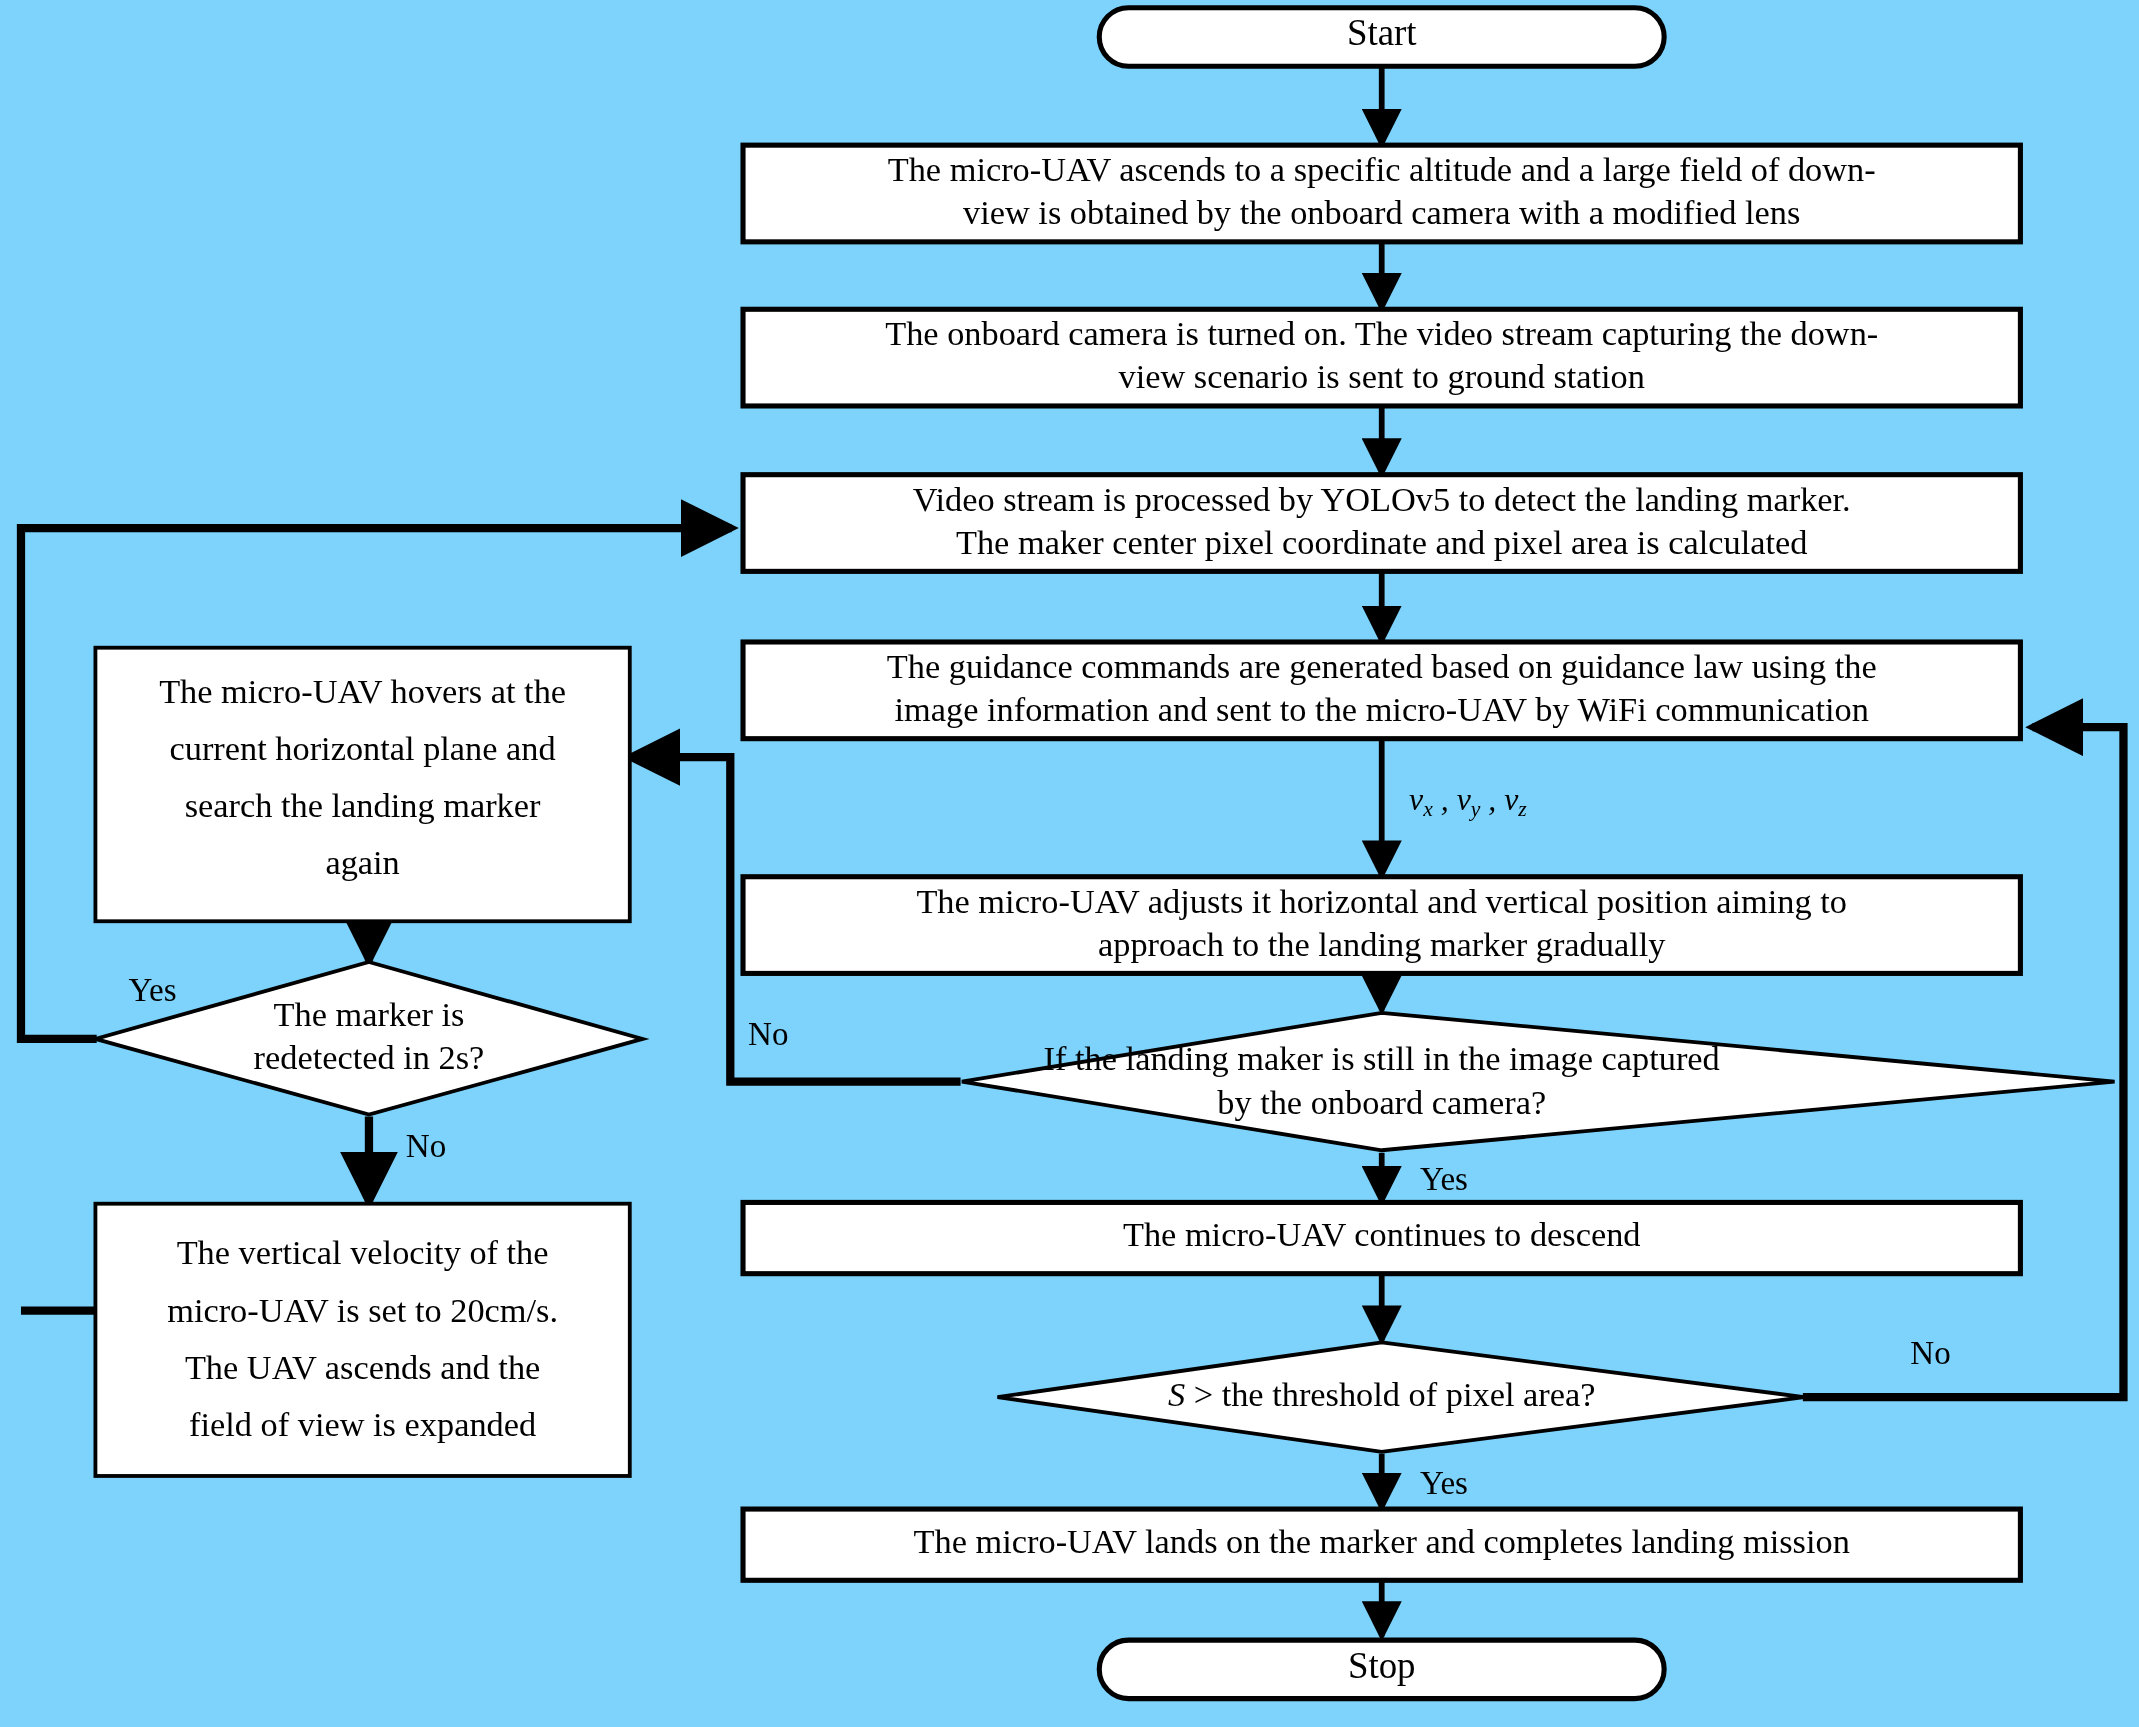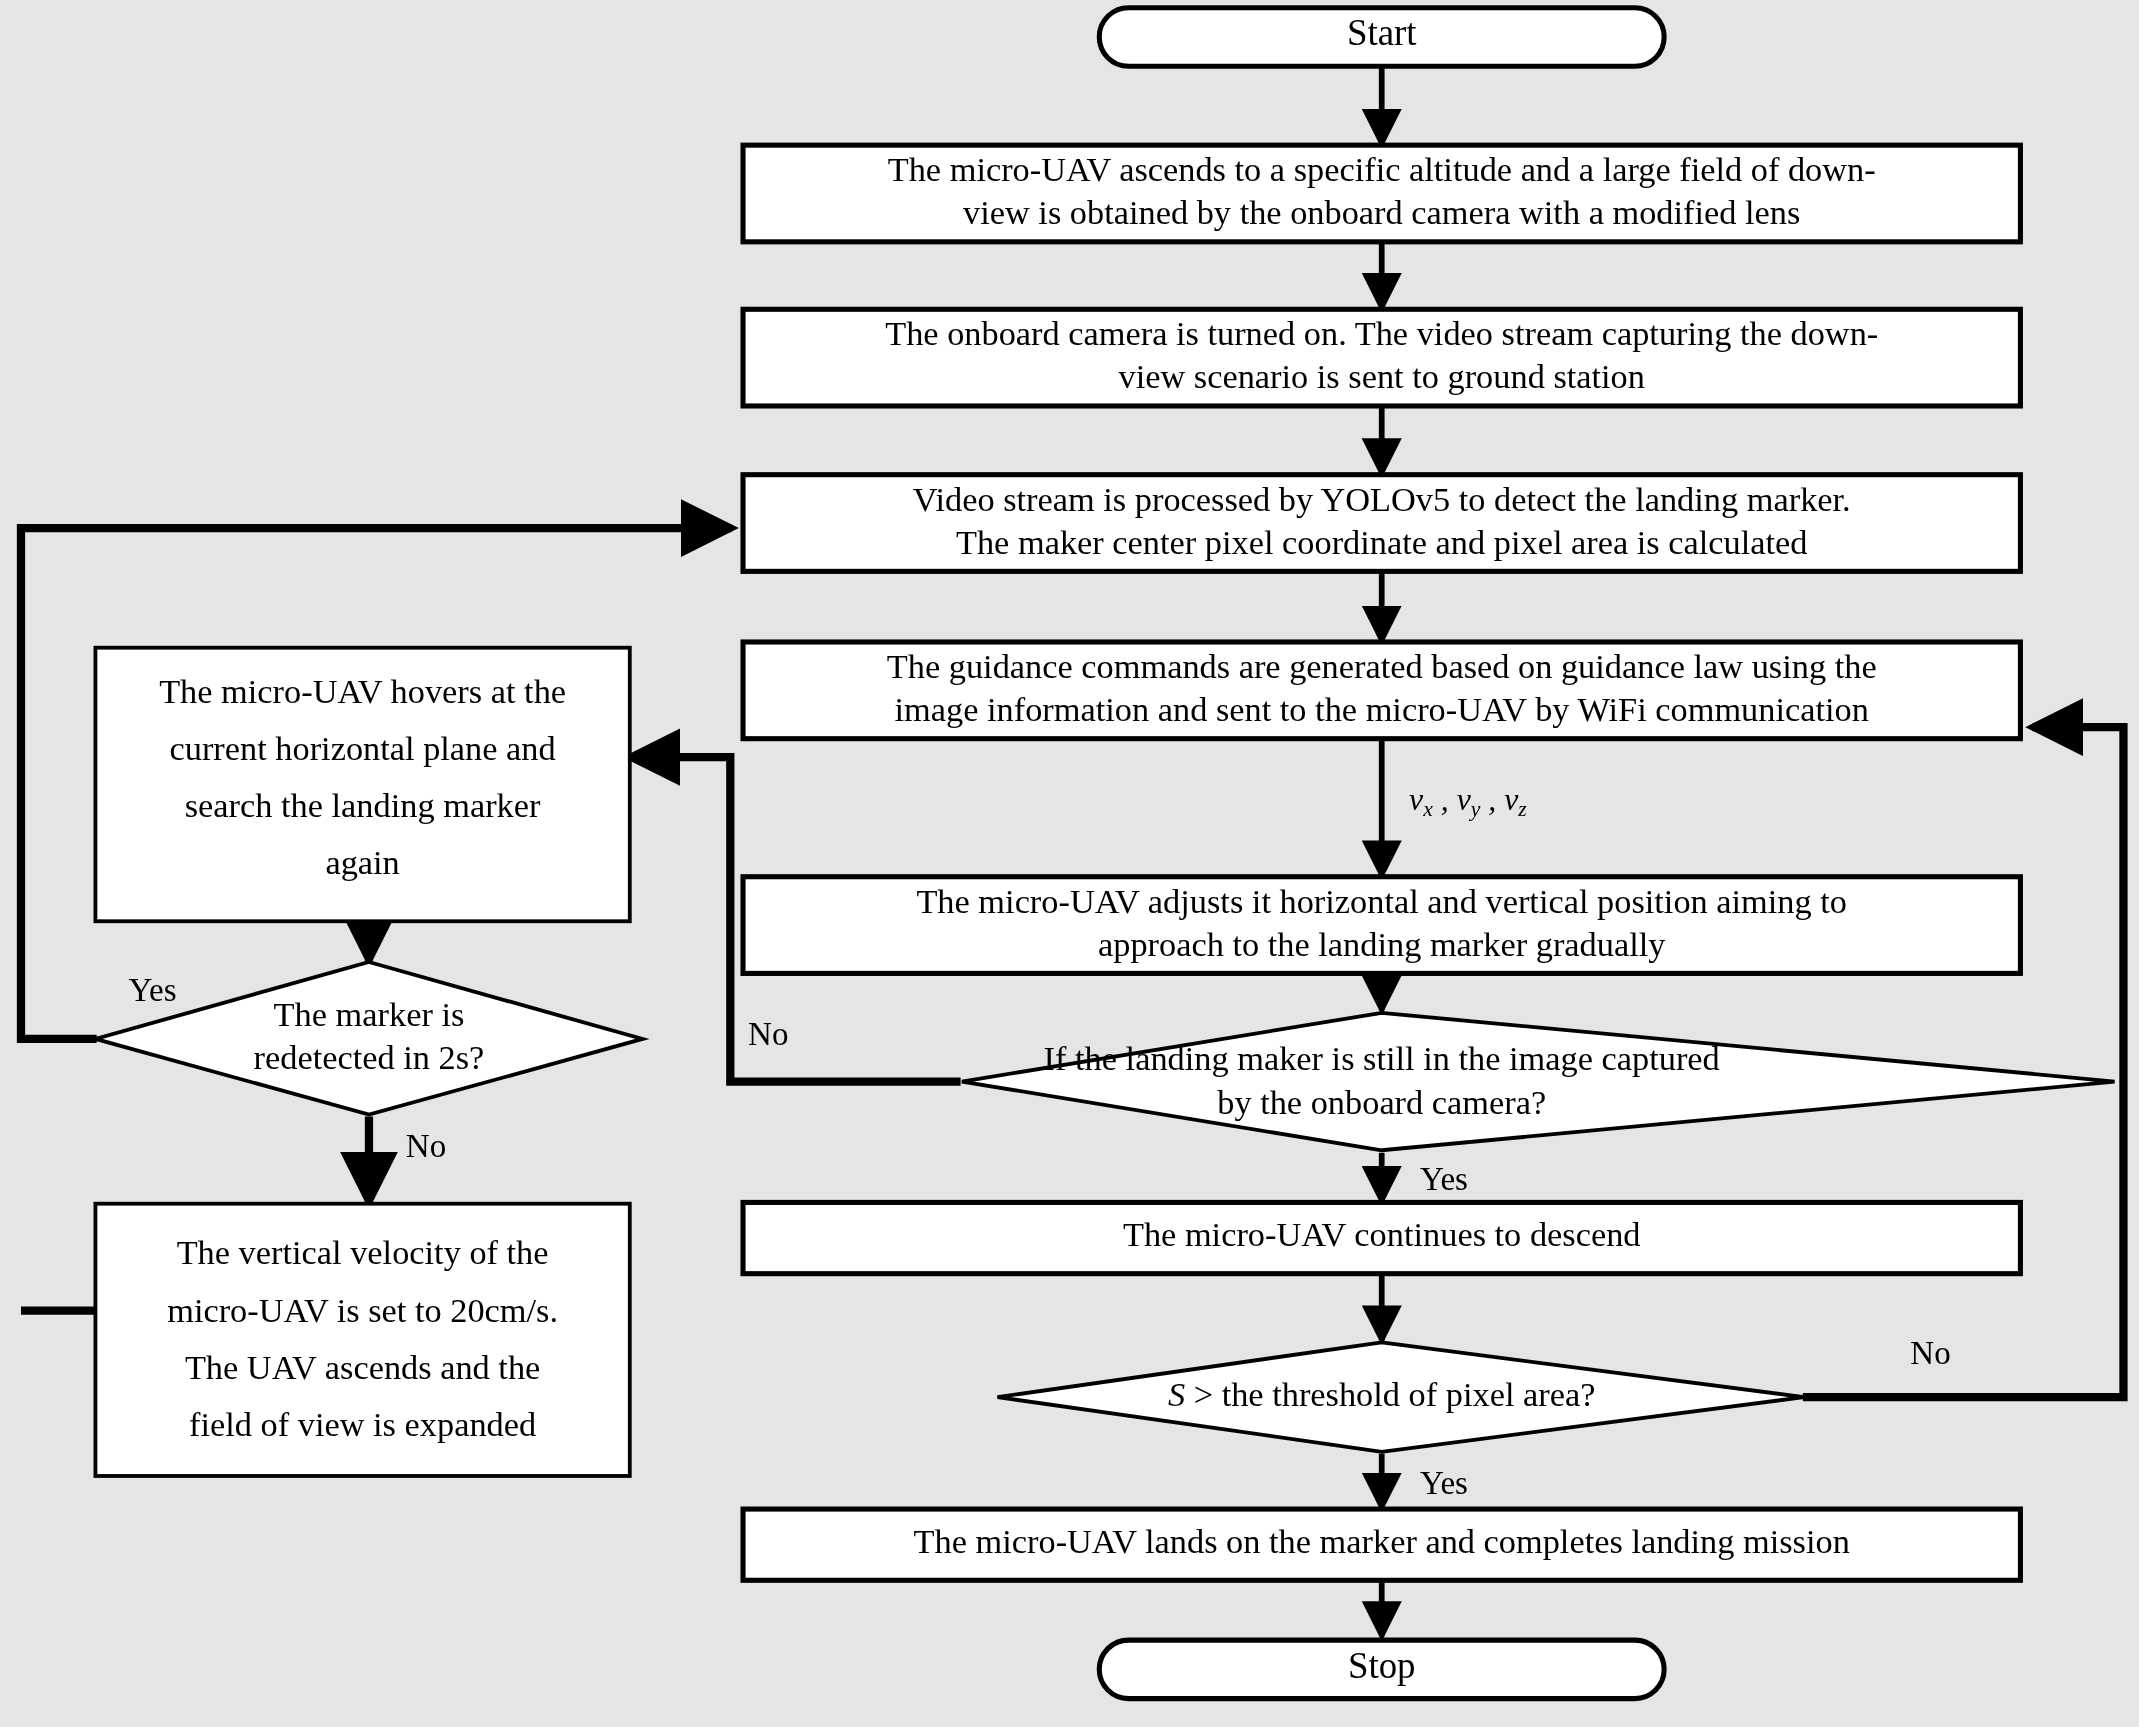--- a/index.html
+++ b/index.html
@@ -4,21 +4,21 @@
 <style>
   html, body {
     margin: 0;
     padding: 0;
     background: #ffffff;
   }
   #chart-root {
     position: relative;
     width: 2140px;
     height: 1728px;
-    background: #e5e5e5;
+    background: #7dd3fc;
     font-family: "Liberation Serif", "DejaVu Serif", serif;
   }
   svg#flow {
     position: absolute;
     top: 0; left: 0;
     width: 2140px;
     height: 1728px;
     display: block;
   }
   .node-shape {

